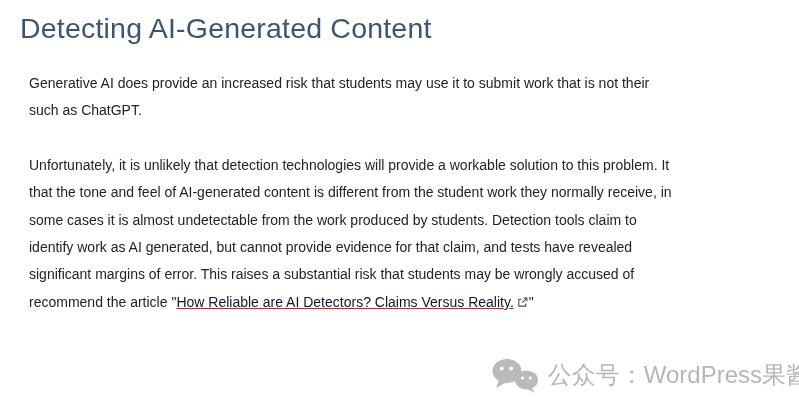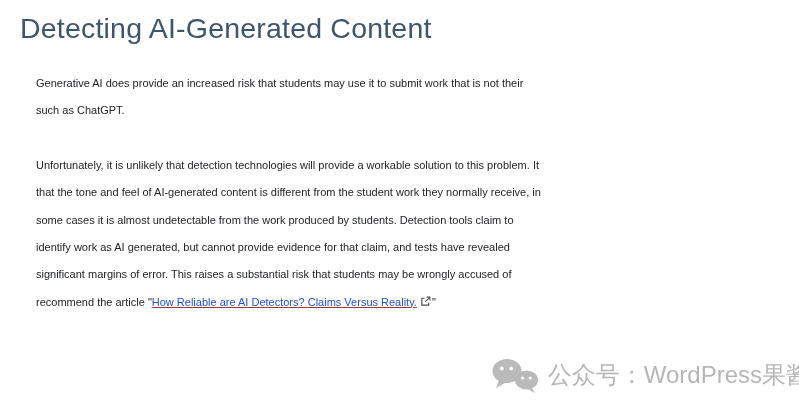--- a/index.html
+++ b/index.html
@@ -23,34 +23,34 @@
   }
   h1.page-title {
     margin: 0;
     font-size: 28.5px;
     line-height: 31px;
     font-weight: 400;
     color: #3d566e;
     letter-spacing: 0.2px;
   }
   .para {
-    margin: 16px;
+    margin: 9px;
     color: #212326;
-    font-size: 11px;
+    font-size: 14px;
     line-height: 27.4px;
   }
   .para-1 { margin-top: 26px; }
   .para-2 { margin-top: 27px; }
   .tline {
     display: block;
     white-space: nowrap;
     height: 27.4px;
   }
   a.article-link {
-    color: #1d4ed8;
+    color: #0f172a;
     text-decoration: underline;
     text-decoration-color: #9c3a3d;
     cursor: pointer;
   }
   .ext-icon {
     display: inline-block;
     margin: 0 1px 0 3px;
     vertical-align: -1px;
   }
   .ext-icon svg { display: block; }

